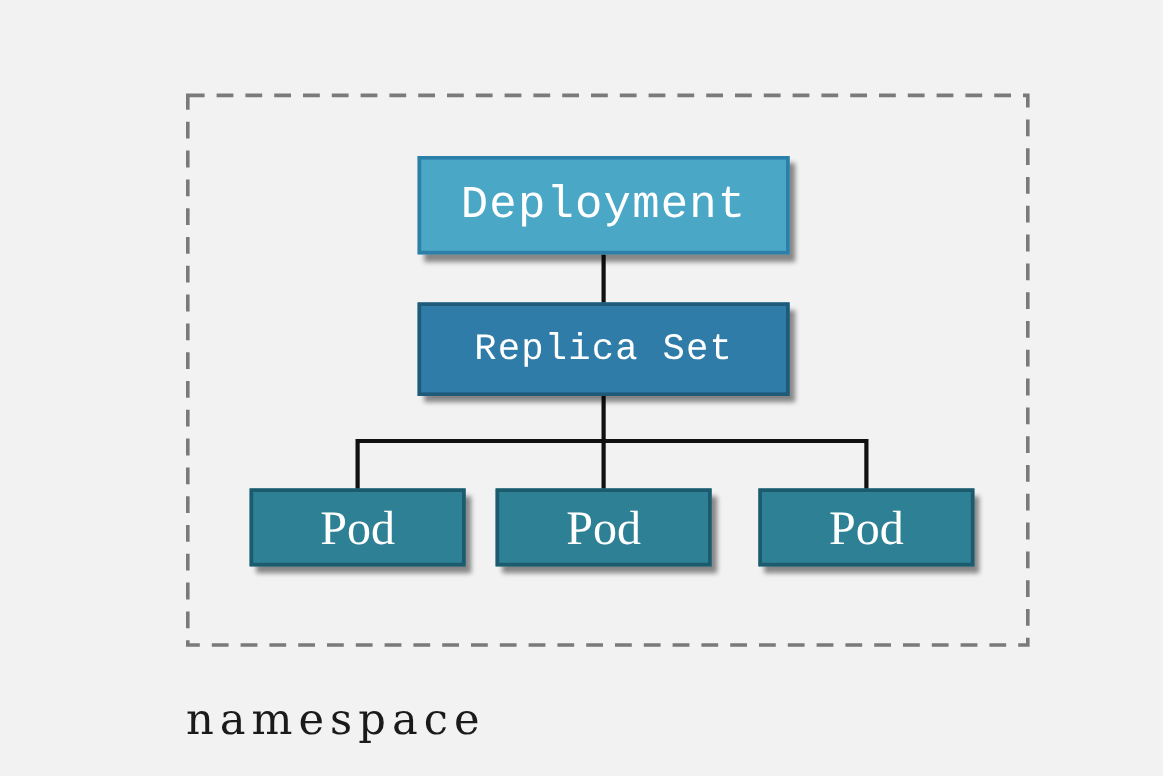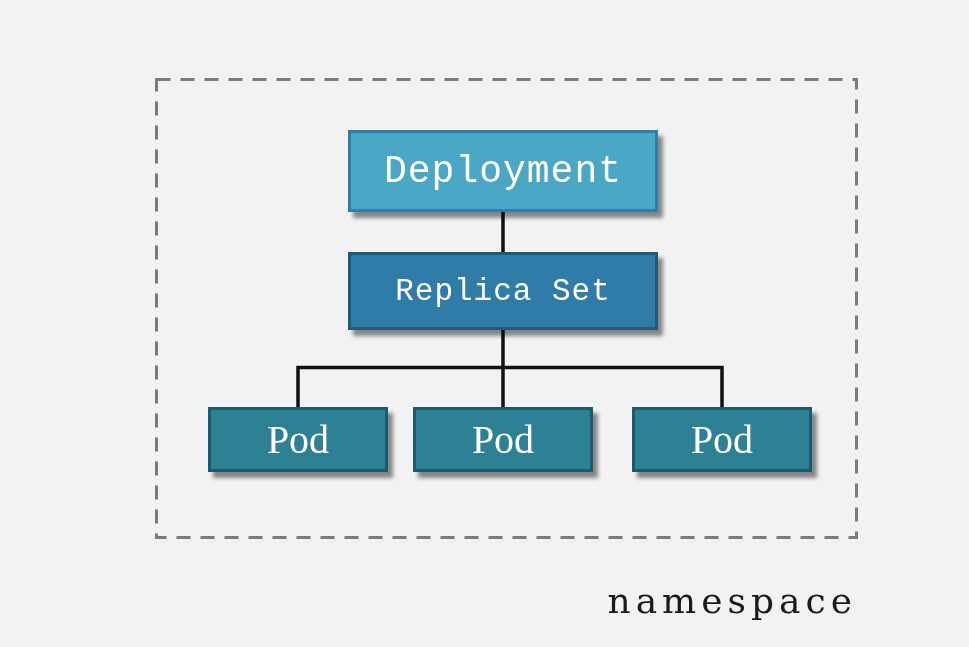--- a/index.html
+++ b/index.html
@@ -72,21 +72,21 @@
   }
 
   .node-pod.pod-0 { left: 208px; }
   .node-pod.pod-1 { left: 413px; }
   .node-pod.pod-2 { left: 632px; }
 
   .namespace-label {
     position: absolute;
     left: 155px; top: 580px;
     width: 702px;
-    text-align: right;
+    text-align: left;
     font-family: "DejaVu Serif", serif;
     font-size: 36px;
     letter-spacing: 5px;
     color: var(--label_text, #1a1a1a);
   }
 </style>
 </head>
 <body>
 
 <div class="canvas">

